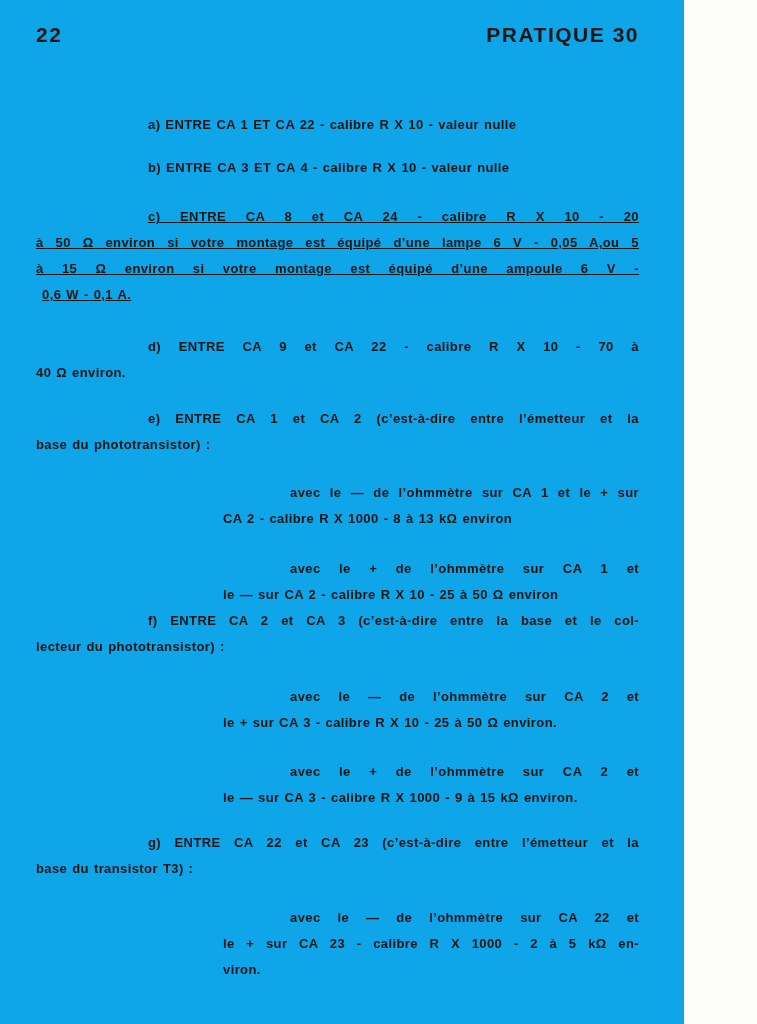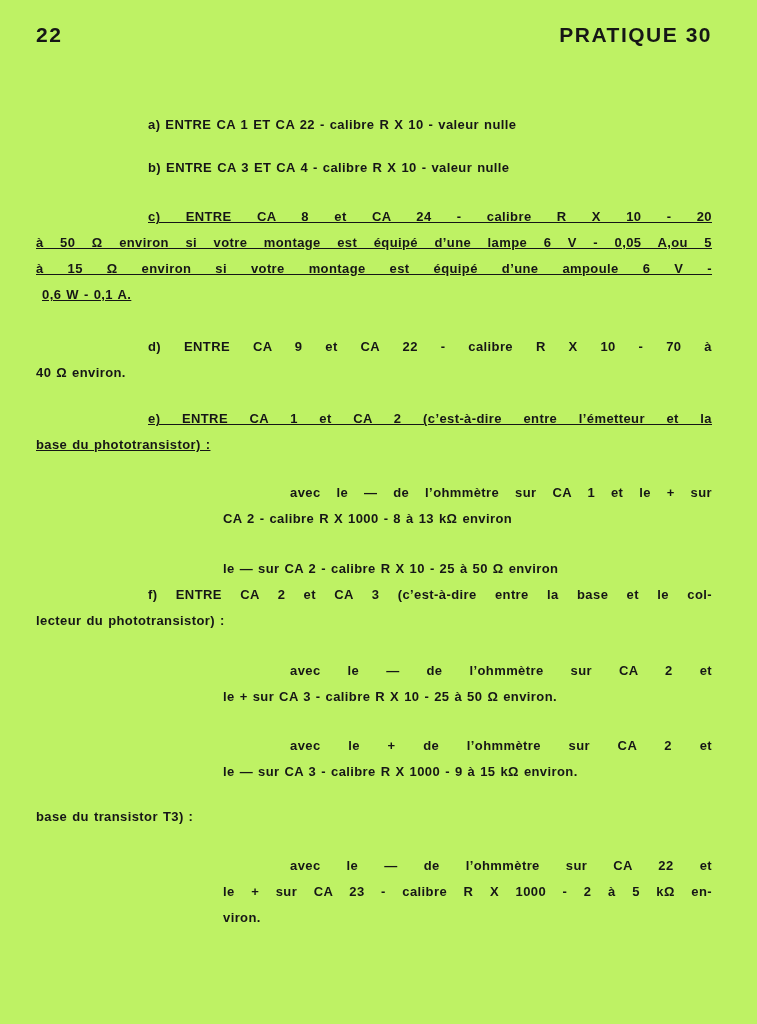--- a/index.html
+++ b/index.html
@@ -5,23 +5,23 @@
   html, body { margin: 0; padding: 0; }
   body {
     width: 757px; height: 1024px;
     background: #fdfdfb;
     font-family: "Liberation Sans", sans-serif;
     color: #161616;
     overflow: hidden;
   }
   .page {
     box-sizing: border-box;
-    width: 757px; height: 1024px;
+    width: 684px; height: 1024px;
     padding: 24px 45px 0 36px;
-    background: #bef264;
+    background: #0ea5e9;
   }
   .hdr {
     display: flex;
     justify-content: space-between;
     align-items: baseline;
     font-weight: 700;
     font-size: 21px;
     line-height: 22px;
     letter-spacing: 1.5px;
   }
@@ -44,21 +44,21 @@
   .j {
     white-space: normal;
     text-align: justify;
     text-align-last: justify;
   }
   
   .mt-a  { margin-top: 66px; }
   .mt-b  { margin-top: 17px; }
   .mt-c  { margin-top: 23px; text-decoration: underline; }
   .mt-d  { margin-top: 26px; }
-  .mt-e  { margin-top: 20px; text-decoration: underline; }
+  .mt-e  { margin-top: 20px; }
   .mt-e1 { margin-top: 22px; }
   .mt-e2 { margin-top: 24px; }
   .mt-f  { }
   .mt-f1 { margin-top: 24px; }
   .mt-f2 { margin-top: 23px; }
   .mt-g  { margin-top: 19px; }
   .mt-g1 { margin-top: 23px; }
 </style>
 </head>
 <body>
@@ -96,39 +96,41 @@
       <div class="ln ind j">e) ENTRE CA 1 et CA 2 (c’est-à-dire entre l’émetteur et la</div>
       <div class="ln fl">base du phototransistor) :</div>
     </div>
 
     <div class="para mt-e1">
       <div class="ln s1 j">avec le — de l’ohmmètre sur CA 1 et le + sur</div>
       <div class="ln s2">CA 2 - calibre R X 1000 - 8 à 13 kΩ environ</div>
     </div>
 
     <div class="para mt-e2">
+      <div class="ln s1 j">avec le + de l’ohmmètre sur CA 1 et</div>
       <div class="ln s2">le — sur CA 2 - calibre R X 10 - 25 à 50 Ω environ</div>
     </div>
 
     <div class="para mt-f">
       <div class="ln ind j">f) ENTRE CA 2 et CA 3 (c’est-à-dire entre la base et le col-</div>
       <div class="ln fl">lecteur du phototransistor) :</div>
     </div>
 
     <div class="para mt-f1">
       <div class="ln s1 j">avec le — de l’ohmmètre sur CA 2 et</div>
       <div class="ln s2">le + sur CA 3 - calibre R X 10 - 25 à 50 Ω environ.</div>
     </div>
 
     <div class="para mt-f2">
       <div class="ln s1 j">avec le + de l’ohmmètre sur CA 2 et</div>
       <div class="ln s2">le — sur CA 3 - calibre R X 1000 - 9 à 15 kΩ environ.</div>
     </div>
 
     <div class="para mt-g">
+      <div class="ln ind j">g) ENTRE CA 22 et CA 23 (c’est-à-dire entre l’émetteur et la</div>
       <div class="ln fl">base du transistor T3) :</div>
     </div>
 
     <div class="para mt-g1">
       <div class="ln s1 j">avec le — de l’ohmmètre sur CA 22 et</div>
       <div class="ln s2 j">le + sur CA 23 - calibre R X 1000 - 2 à 5 kΩ en-</div>
       <div class="ln s2">viron.</div>
     </div>
 
   </div>

